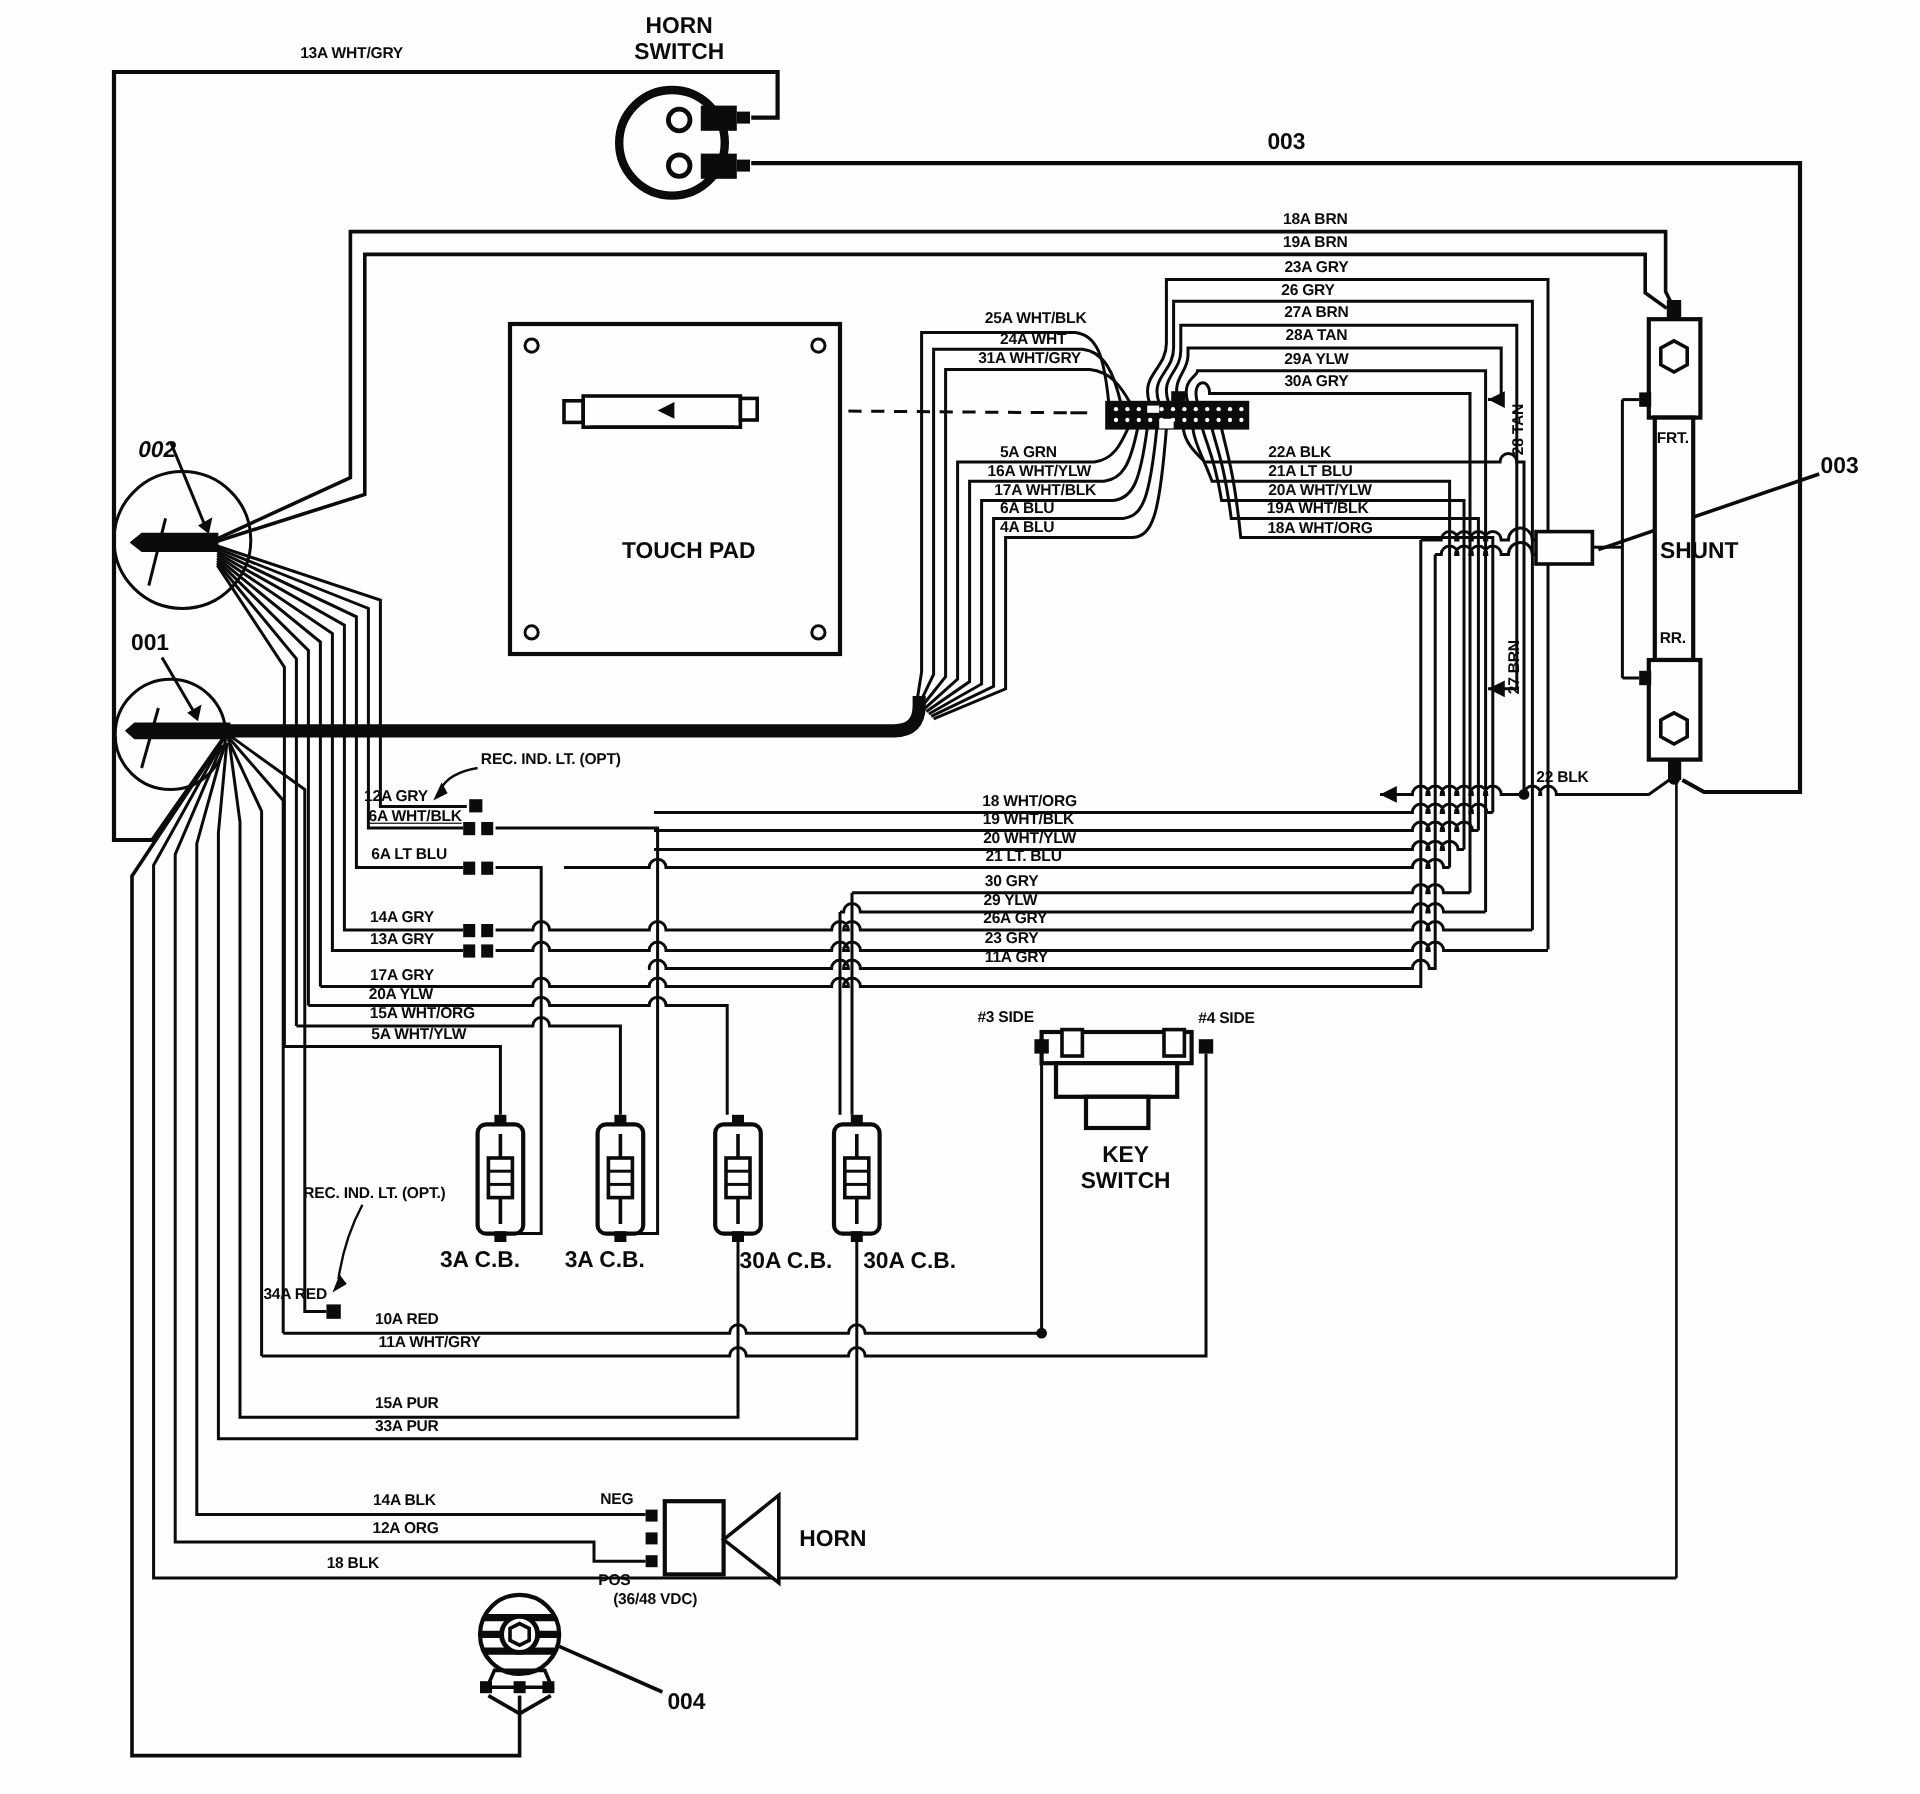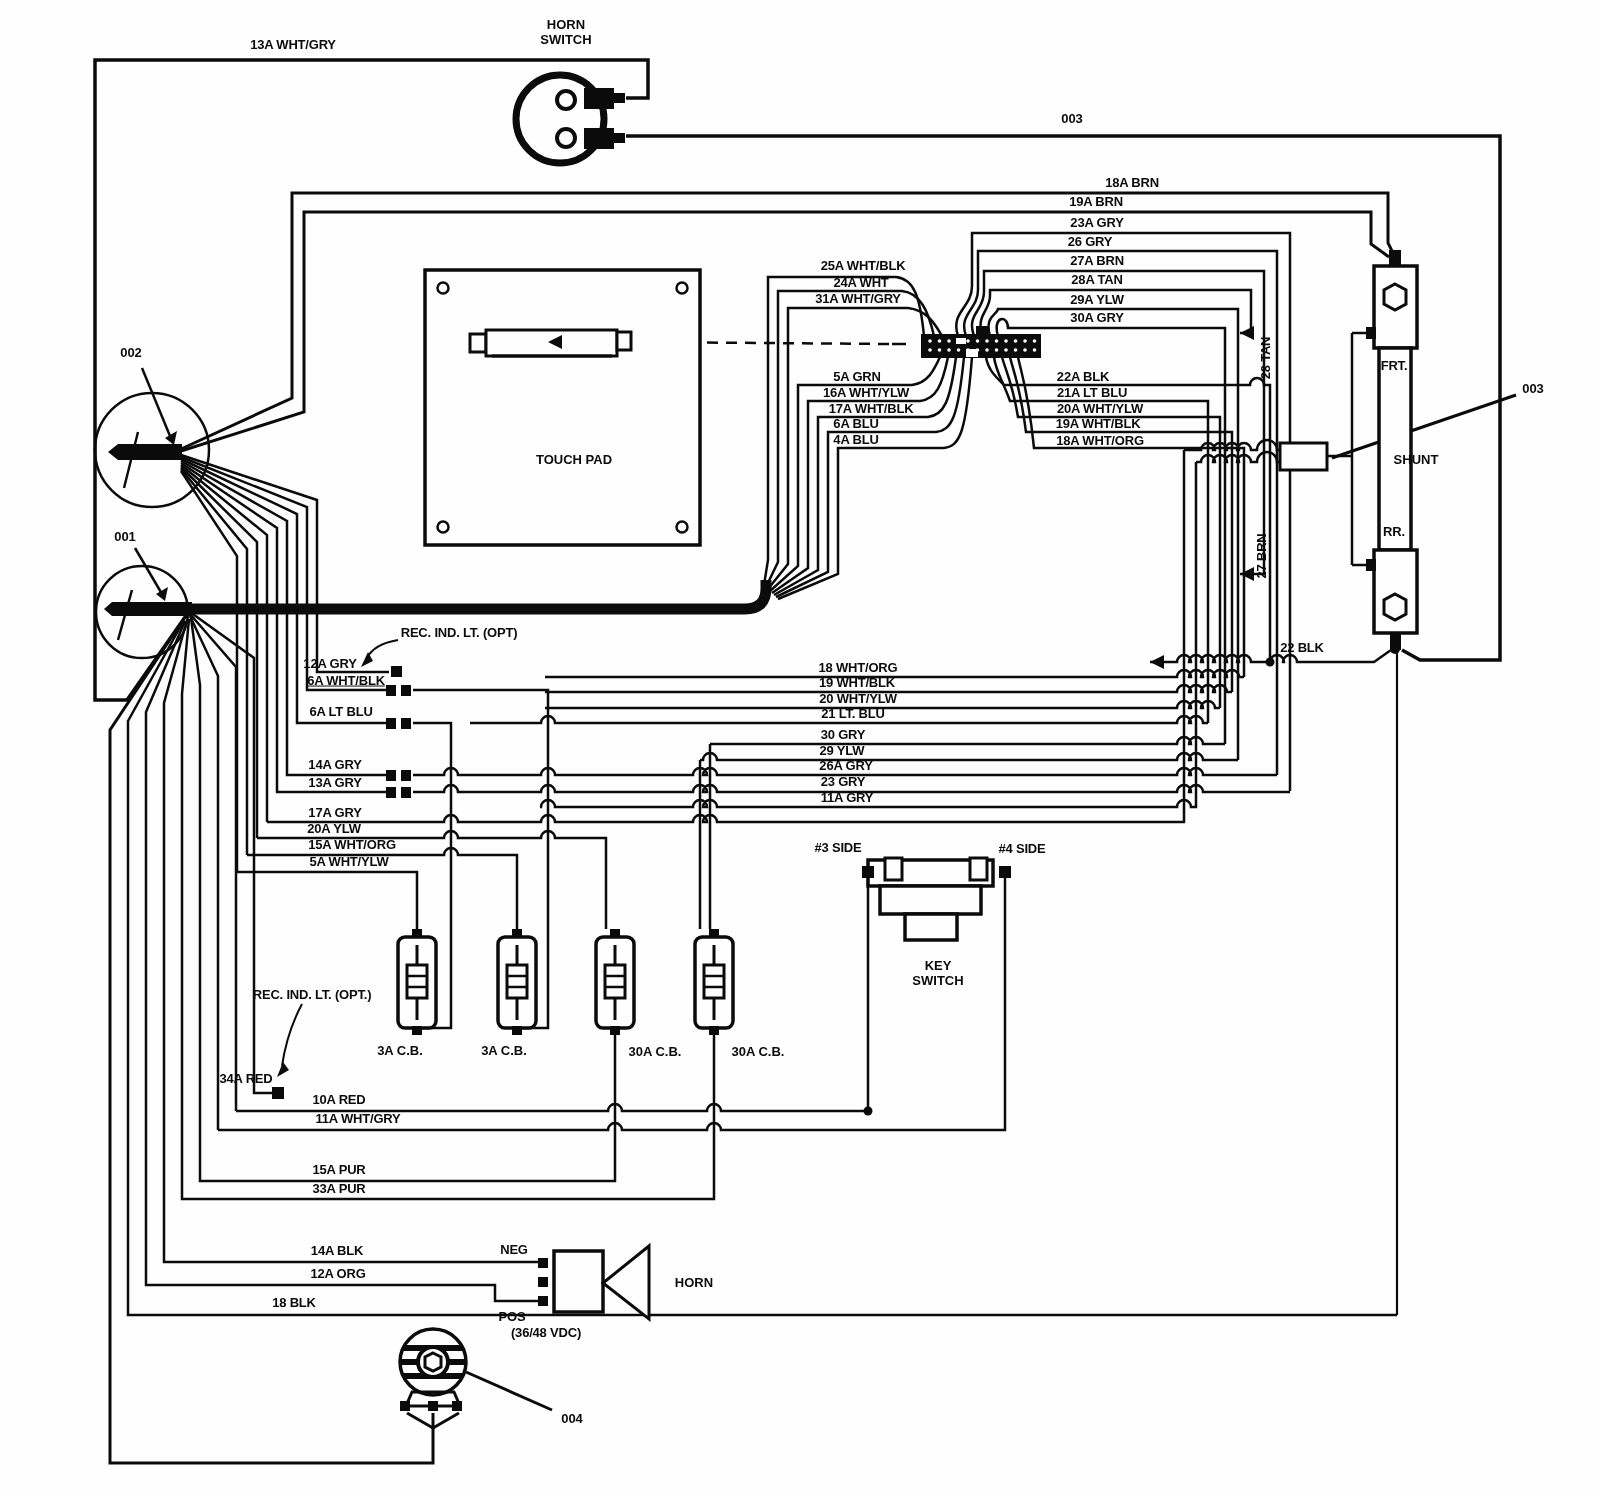--- a/index.html
+++ b/index.html
@@ -2,21 +2,21 @@
 <html><head>
 <meta charset="utf-8">
 <style>
   html,body{margin:0;padding:0;background:#ffffff;}
   #stage{position:relative;width:1600px;height:1495px;background:#fefefe;overflow:hidden;
          font-family:"Liberation Sans","DejaVu Sans",sans-serif;}
   #wiresvg{position:absolute;left:0;top:0;}
   #labels{position:absolute;left:0;top:0;width:100%;height:100%;}
   .lbl{position:absolute;transform:translate(-50%,-50%);color:#0b0b0b;font-weight:bold;
        font-size:13px;letter-spacing:-0.2px;white-space:nowrap;text-align:center;line-height:1.15;}
-  .lbl.big{font-size:13px;letter-spacing:0;}
+  .lbl.big{font-size:19px;letter-spacing:0;}
   .lbl.wrap{white-space:normal;}
   .lbl.v{transform:translate(-50%,-50%) rotate(-90deg);}
 </style>
 </head>
 <body>
 
 <div id="stage">
   <svg id="wiresvg" width="1600" height="1495" viewBox="0 0 1600 1495">
     <g id="wires">
         <path d="M 190,610 L 127,700 L 95,700 L 95,60 L 648,60 L 648,98 L 626,98" fill="none" stroke="#0b0b0b" stroke-width="3.5"></path>
@@ -233,21 +233,21 @@
         <polygon points="165,601 168,587 156,594" fill="#0b0b0b"></polygon>
         <circle cx="868" cy="1111" r="4.5" fill="#0b0b0b"></circle>
         <circle cx="1270" cy="662" r="4.5" fill="#0b0b0b"></circle>
         <circle cx="1395" cy="649" r="5" fill="#0b0b0b"></circle>
       </g>
   </svg>
   <div id="labels">
       <div class="lbl" style="left: 293px; top: 45px;">13A WHT/GRY</div>
       <div class="lbl big wrap" style="left: 566px; top: 33px; width: 84px;">HORN SWITCH</div>
       <div class="lbl big" style="left: 1072px; top: 119px;">003</div>
-      <div class="lbl" style="left: 1096px; top: 183px; margin-left: 36px;">18A BRN</div>
+      <div class="lbl" style="left: 1096px; top: 183px;">18A BRN</div>
       <div class="lbl" style="left: 1096px; top: 202px;">19A BRN</div>
       <div class="lbl" style="left: 1097px; top: 223px;">23A GRY</div>
       <div class="lbl" style="left: 1090px; top: 242px;">26 GRY</div>
       <div class="lbl" style="left: 1097px; top: 261px;">27A BRN</div>
       <div class="lbl" style="left: 1097px; top: 280px;">28A TAN</div>
       <div class="lbl" style="left: 1097px; top: 300px;">29A YLW</div>
       <div class="lbl" style="left: 1097px; top: 318px;">30A GRY</div>
       <div class="lbl" style="left: 863px; top: 266px;">25A WHT/BLK</div>
       <div class="lbl" style="left: 861px; top: 283px;">24A WHT</div>
       <div class="lbl" style="left: 858px; top: 299px;">31A WHT/GRY</div>
@@ -255,21 +255,21 @@
       <div class="lbl" style="left: 866px; top: 393px;">16A WHT/YLW</div>
       <div class="lbl" style="left: 871px; top: 409px;">17A WHT/BLK</div>
       <div class="lbl" style="left: 856px; top: 424px;">6A BLU</div>
       <div class="lbl" style="left: 856px; top: 440px;">4A BLU</div>
       <div class="lbl" style="left: 1083px; top: 377px;">22A BLK</div>
       <div class="lbl" style="left: 1092px; top: 393px;">21A LT BLU</div>
       <div class="lbl" style="left: 1100px; top: 409px;">20A WHT/YLW</div>
       <div class="lbl" style="left: 1098px; top: 424px;">19A WHT/BLK</div>
       <div class="lbl" style="left: 1100px; top: 441px;">18A WHT/ORG</div>
       <div class="lbl big" style="left: 574px; top: 460px;">TOUCH PAD</div>
-      <div class="lbl big" style="left: 131px; top: 353px;">002</div>
+      <div class="lbl big" style="left: 131px; top: 376px; font-style: italic;">002</div>
       <div class="lbl big" style="left: 125px; top: 537px;">001</div>
       <div class="lbl" style="left: 459px; top: 633px;">REC. IND. LT. (OPT)</div>
       <div class="lbl" style="left: 330px; top: 664px;">12A GRY</div>
       <div class="lbl" style="left: 346px; top: 681px; text-decoration: underline;">6A WHT/BLK</div>
       <div class="lbl" style="left: 341px; top: 712px;">6A LT BLU</div>
       <div class="lbl" style="left: 335px; top: 765px;">14A GRY</div>
       <div class="lbl" style="left: 335px; top: 783px;">13A GRY</div>
       <div class="lbl" style="left: 335px; top: 813px;">17A GRY</div>
       <div class="lbl" style="left: 334px; top: 829px;">20A YLW</div>
       <div class="lbl" style="left: 352px; top: 845px;">15A WHT/ORG</div>

